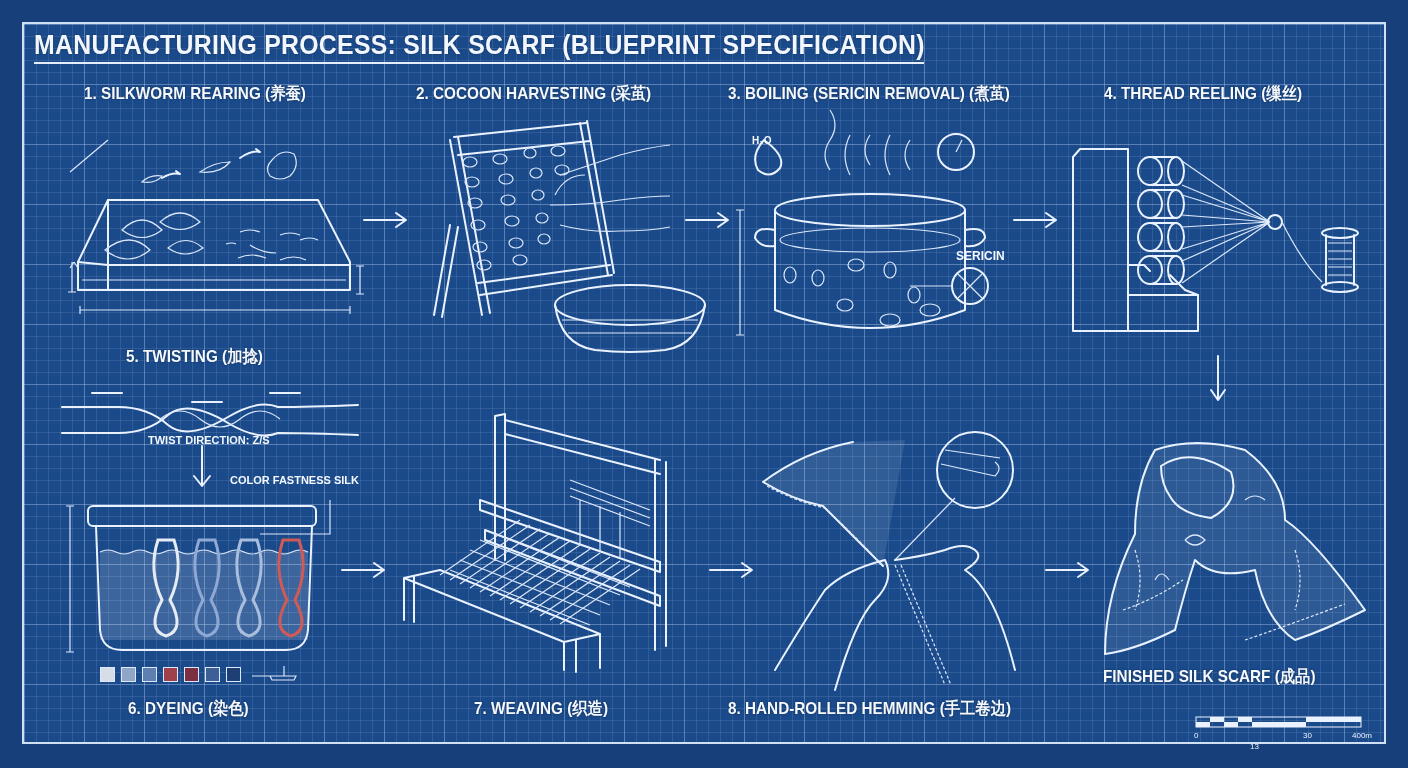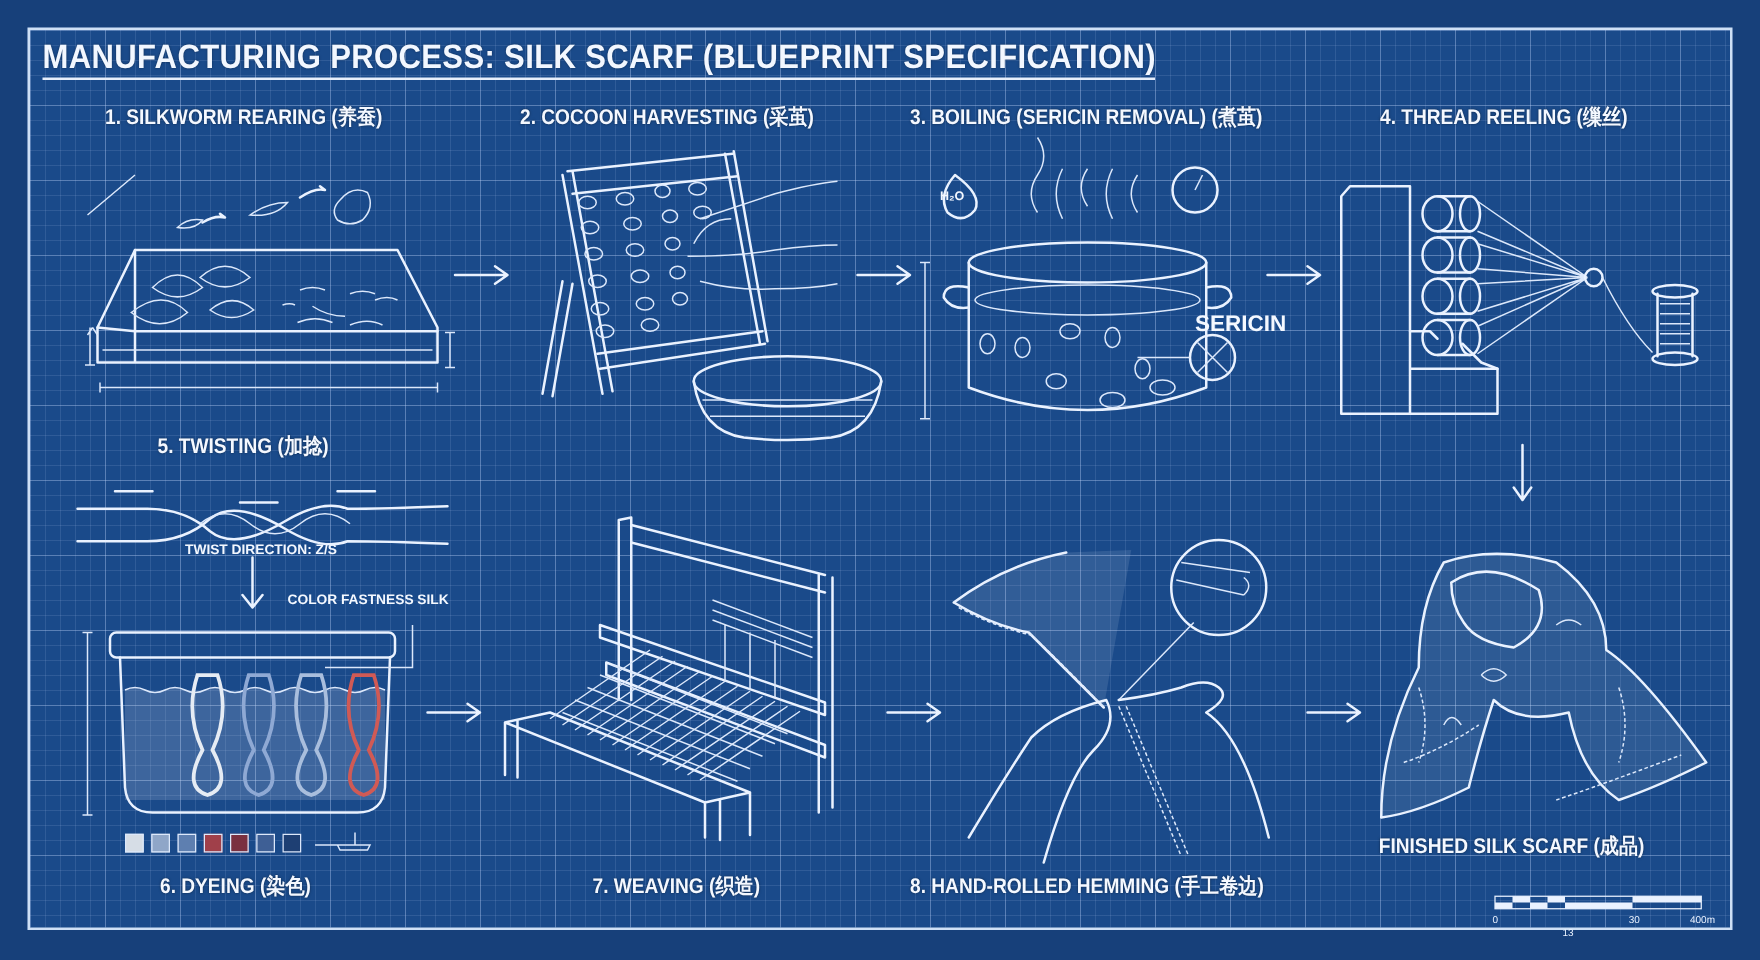--- a/index.html
+++ b/index.html
@@ -102,22 +102,22 @@
       <ellipse cx="150" cy="150" rx="6" ry="8"></ellipse>
     <ellipse cx="174" cy="175" rx="6" ry="8"></ellipse>
       <ellipse cx="105" cy="185" rx="8" ry="6"></ellipse>
       <ellipse cx="150" cy="200" rx="10" ry="6"></ellipse>
       <ellipse cx="190" cy="190" rx="10" ry="6"></ellipse>
   </g>
   <circle class="ln" cx="230" cy="166" r="18"></circle>
   <path class="thin" d="M218 154 L242 178 M242 154 L218 178 M170 166 L212 166"></path>
   <path class="thin" d="M0 90 L0 215 M-4 90 L4 90 M-4 215 L4 215"></path>
 </svg>
-<div class="small-label" style="left:752px;top:152px;font-size:10px;">H₂O</div>
-<div class="small-label" style="left:956px;top:249px;font-size:18px;">SERICIN</div>
+<div class="small-label" style="left:752px;top:135px;font-size:10px;">H₂O</div>
+<div class="small-label" style="left:956px;top:249px;font-size:12px;">SERICIN</div>
 
 <svg style="left:1070px;top:145px;" width="290" height="200" viewBox="0 0 290 200">
   <path class="ln" d="M3 12 L10 4 L58 4 L58 186 L3 186 Z M58 150 L128 150 L128 186 L58 186"></path>
   <path class="ln" d="M58 120 L74 120 L80 126 M100 130 L115 145 L128 150"></path>
   <g class="ln" stroke-width="1.6">
     <ellipse cx="80" cy="26" rx="12" ry="14"></ellipse>
       <ellipse cx="106" cy="26" rx="8" ry="14"></ellipse>
       <path d="M80 12 L106 12 M80 40 L106 40"></path>
     <ellipse cx="80" cy="59" rx="12" ry="14"></ellipse>
       <ellipse cx="106" cy="59" rx="8" ry="14"></ellipse>

